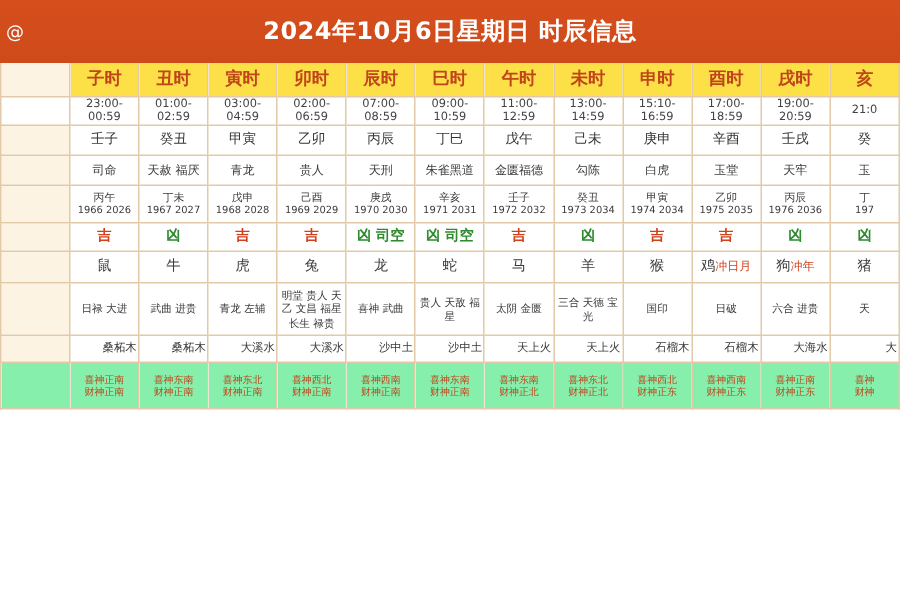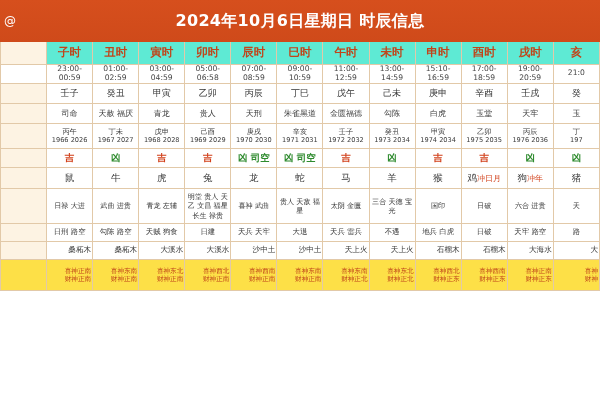--- a/index.html
+++ b/index.html
@@ -52,21 +52,21 @@
     vertical-align:middle;
     padding:0 1px;
     font-size:8px;
     line-height:1.18;
     color:#3a3a3a;
     overflow:hidden;
   }
 
   
   tr.r-shichen td{
-    background:#5eead4;
+    background:#fde047;
     color:#c0451a;
     font-size:11.5px;
     font-weight:bold;
     height:22px;
     border-top:none;
   }
   tr.r-shichen td.lab{color:#c0451a;}
 
   
   tr.r-range td{
@@ -79,21 +79,21 @@
 
   tr.r-gz td{height:19px;font-size:9px;color:#333;}
   tr.r-shen td{height:19px;font-size:8px;}
   tr.r-year td{height:24px;font-size:7.2px;line-height:1.25;}
   tr.r-luck td{height:18px;font-size:9.5px;font-weight:bold;}
   tr.r-zodiac td{height:20px;font-size:9.5px;}
   tr.r-ji td{height:34px;font-size:7.1px;line-height:1.3;}
   tr.r-chong td{height:17px;font-size:7.4px;}
   tr.r-na td{height:17px;font-size:7.6px;text-align:right;}
   tr.r-tai td{height:17px;font-size:8px;}
-  tr.r-fang td{height:30px;font-size:6.6px;line-height:1.25;color:#c0451a;background:#fde047;text-align:right;}
+  tr.r-fang td{height:30px;font-size:6.6px;line-height:1.25;color:#c0451a;background:#86efac;}
 
   td.lab{
     background:#fdf3e3;
     color:#6b4a24;
     font-weight:normal;
     font-size:8px;
   }
   tr.r-shichen td.lab{background:#fdf3e3;}
 
   .good{color:#d2401a;font-weight:bold;}
@@ -144,21 +144,21 @@
           <td>申时</td>
           <td>酉时</td>
           <td>戌时</td>
           <td>亥</td>
         </tr>
         <tr class="r-range">
           <td class="lab"></td>
           <td>23:00-00:59</td>
           <td>01:00-02:59</td>
           <td>03:00-04:59</td>
-          <td>05:00-06:58</td>
+          <td>02:00-06:59</td>
           <td>07:00-08:59</td>
           <td>09:00-10:59</td>
           <td>11:00-12:59</td>
           <td>13:00-14:59</td>
           <td>15:10-16:59</td>
           <td>17:00-18:59</td>
           <td>19:00-20:59</td>
           <td>21:0</td>
         </tr>
         <tr class="r-gz">
@@ -280,35 +280,20 @@
           <td>明堂 贵人 天乙 文昌 福星 长生 禄贵</td>
           <td>喜神 武曲</td>
           <td>贵人 天敌 福星</td>
           <td>太阴 金匮</td>
           <td>三合 天德 宝光</td>
           <td>国印</td>
           <td>日破</td>
           <td>六合 进贵</td>
           <td>天</td>
         </tr>
-        <tr class="r-chong">
-          <td class="lab"></td>
-          <td>日刑 路空</td>
-          <td>勾陈 路空</td>
-          <td>天贼 狗食</td>
-          <td>日建</td>
-          <td>天兵 天牢</td>
-          <td>大退</td>
-          <td>天兵 雷兵</td>
-          <td>不遇</td>
-          <td>地兵 白虎</td>
-          <td>日破</td>
-          <td>天牢 路空</td>
-          <td>路</td>
-        </tr>
         <tr class="r-na">
           <td class="lab"></td>
           <td>桑柘木</td>
           <td>桑柘木</td>
           <td>大溪水</td>
           <td>大溪水</td>
           <td>沙中土</td>
           <td>沙中土</td>
           <td>天上火</td>
           <td>天上火</td>

